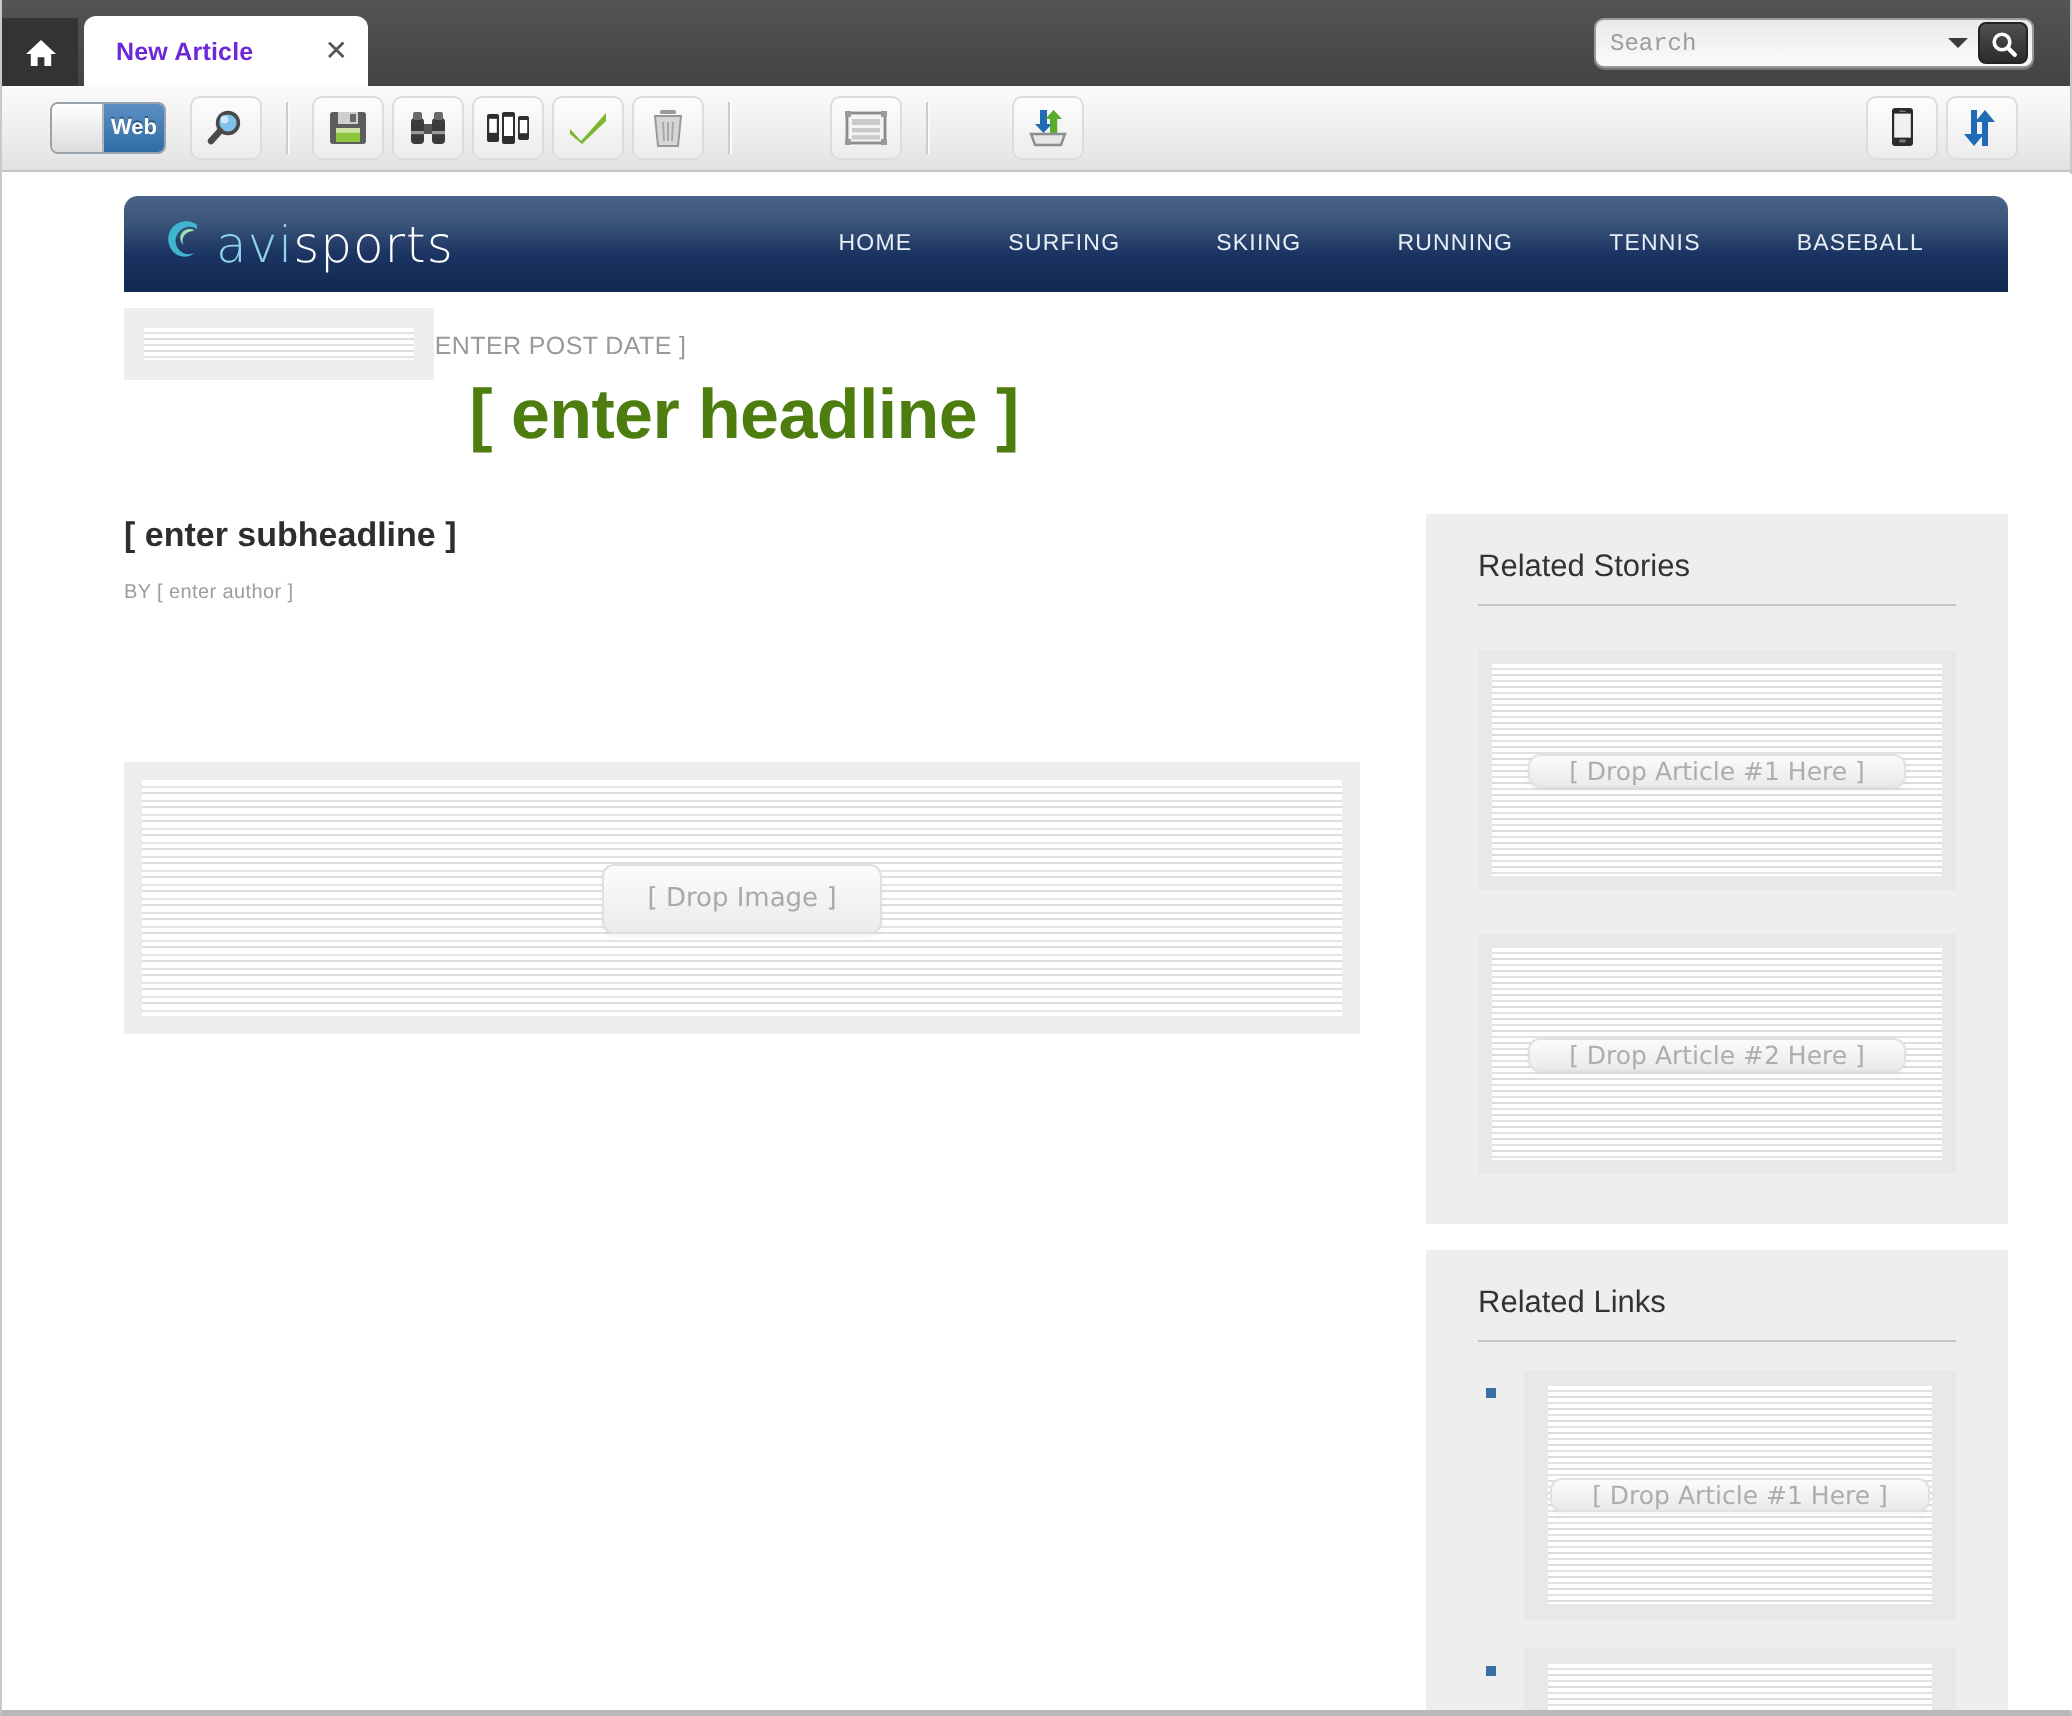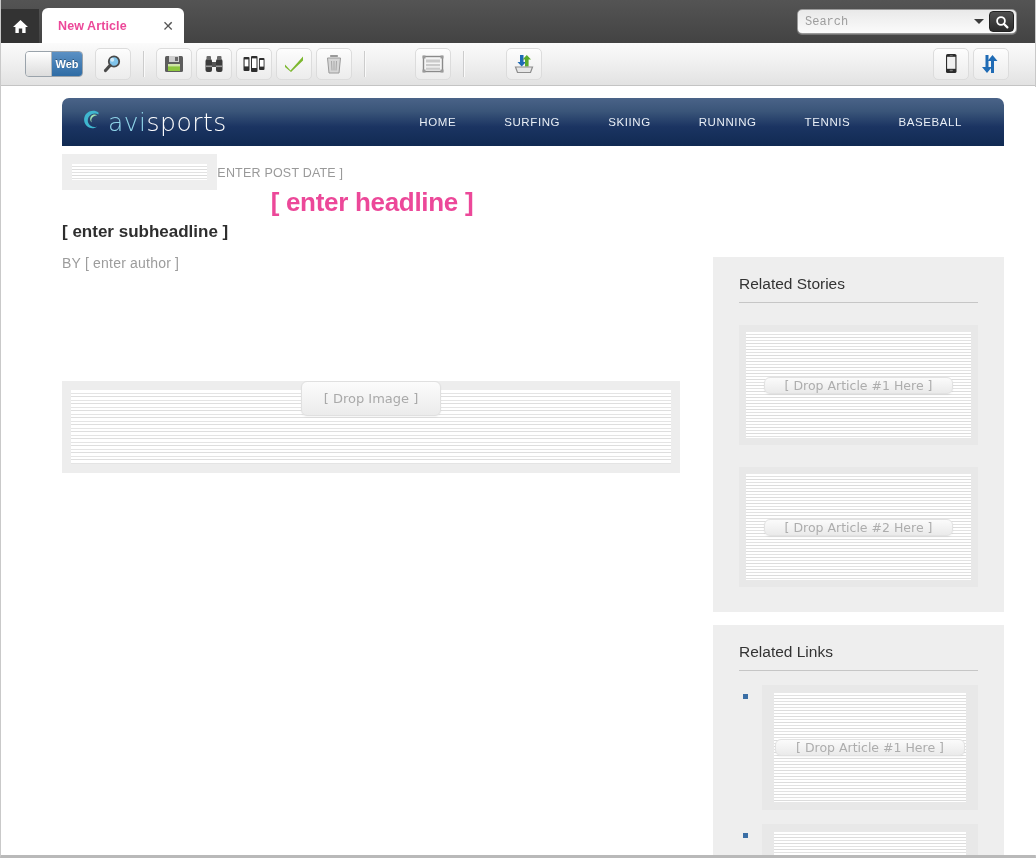--- a/index.html
+++ b/index.html
@@ -48,21 +48,21 @@
     border-top-left-radius: 6px;
     border-top-right-radius: 6px;
     display: flex; align-items: center;
     padding: 0 10px 0 16px;
     margin-left: 3px;
     cursor: pointer;
   }
   .tab-label {
     font-size: 12.5px;
     font-weight: bold;
-    color: #ec4899;
+    color: #6d28d9;
     letter-spacing: 0.1px;
     white-space: nowrap;
     flex: 1;
   }
   .tab-close {
     margin-left: 22px;
     font-size: 14px;
     font-weight: bold;
     color: #555;
     line-height: 1;
@@ -242,36 +242,36 @@
     width: 155px; height: 36px;
     background: #eeeeee;
   }
   .date-ph .lines {
     position: absolute;
     left: 10px; right: 10px; top: 10px;
     height: 16px;
   }
 
   .headline {
-    font-size: 26px;
+    font-size: 35px;
     font-weight: bold;
-    color: #ec4899;
+    color: #4d7c0f;
     text-align: center;
     margin: 3px 0 0 0;
     line-height: 1.15;
     letter-spacing: -0.3px;
   }
   .subheadline {
     font-size: 17px;
     font-weight: bold;
     color: #2e2e2e;
-    margin: 4px 0 0 0;
+    margin: 30px 0 0 0;
   }
   .byline {
-    font-size: 14px;
+    font-size: 10px;
     color: #9c9c9c;
     margin: 13px 0 0 0;
     letter-spacing: 0.2px;
   }
 
   
   .stripes {
     background-image: repeating-linear-gradient(
       to bottom,
       #ffffff 0px, #ffffff 3px,
@@ -286,23 +286,23 @@
       #ffffff 0px, #ffffff 2px,
       #e2e2e2 2px, #e2e2e2 3px,
       #ffffff 3px, #ffffff 5px,
       #dcdcdc 5px, #dcdcdc 6px
     );
   }
 
   .image-drop {
     position: absolute;
     left: 45px; top: 294px;
-    width: 618px; height: 92px;
+    width: 618px; height: 136px;
     background: #ededed;
-    display: flex; align-items: flex-start; justify-content: center;
+    display: flex; align-items: center; justify-content: center;
   }
   .image-drop .inner {
     position: absolute;
     left: 9px; top: 9px; right: 9px; bottom: 9px;
   }
   .drop-pill {
     position: relative;
     z-index: 2;
     padding: 9px 22px;
     border-radius: 6px;

